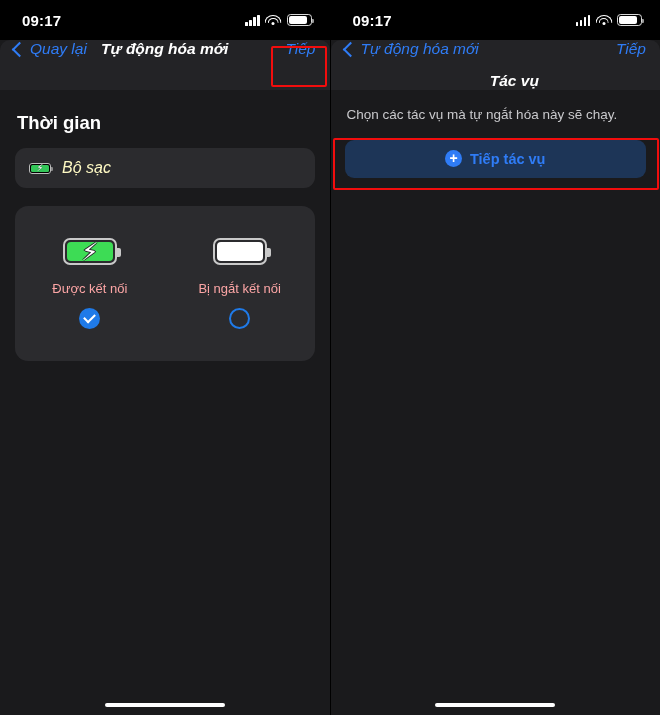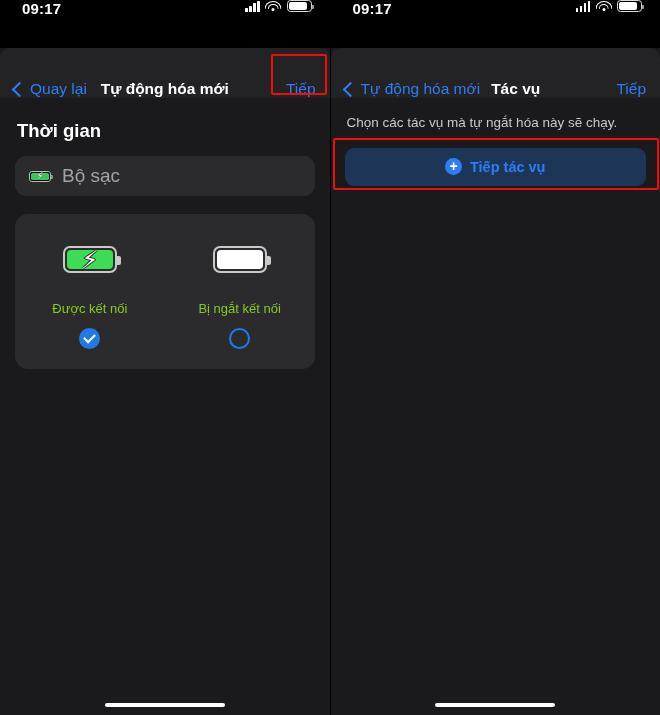--- a/index.html
+++ b/index.html
@@ -6,21 +6,21 @@
   body{
     width:660px;height:715px;overflow:hidden;
     font-family:"Liberation Sans","DejaVu Sans",sans-serif;
     -webkit-font-smoothing:antialiased;
   }
   .screens{display:flex;width:660px;height:715px;}
   .phone{position:relative;width:330px;height:715px;background:#1a1a1c;overflow:hidden;}
   .phone.left{border-right:1px solid #000;}
 
   
-  .statusbar{height:48px;background:#000;display:flex;align-items:flex-start;
+  .statusbar{height:40px;background:#000;display:flex;align-items:center;
              justify-content:space-between;padding:0 18px 0 22px;box-sizing:border-box;}
   .sb-time{color:#fff;font-size:15px;font-weight:600;letter-spacing:.2px;}
   .sb-icons{display:flex;align-items:center;gap:6px;}
   .bars{display:flex;align-items:flex-end;gap:1.5px;height:11px;}
   .bars i{display:block;width:2.5px;background:#fff;border-radius:.5px;}
   .bars i:nth-child(1){height:4px}
   .bars i:nth-child(2){height:6px}
   .bars i:nth-child(3){height:8.5px}
   .bars i:nth-child(4){height:11px}
   .wifi{position:relative;width:15px;height:11px;}
@@ -30,40 +30,40 @@
   .wifi .w2{width:8.5px;height:4px;top:3.6px;}
   .wifi .w3{width:3px;height:3px;top:7.5px;border:none;background:#fff;border-radius:50%;}
   .batt{position:relative;width:25px;height:12px;border:1.3px solid rgba(255,255,255,.85);
         border-radius:3.5px;box-sizing:border-box;}
   .batt .fill{position:absolute;left:1.3px;top:1.3px;bottom:1.3px;width:18px;background:#fff;border-radius:2px;}
   .batt .cap{position:absolute;right:-3px;top:3.5px;width:1.8px;height:4px;
              background:rgba(255,255,255,.6);border-radius:0 1px 1px 0;}
 
   
   .navbar{position:relative;height:50px;background:#232326;border-radius:10px 10px 0 0;
-          display:flex;align-items:flex-end;box-sizing:border-box;padding:0 14px;}
+          display:flex;align-items:flex-start;box-sizing:border-box;padding:0 14px;font-style:italic;}
   .nav-back{display:flex;align-items:center;gap:4px;color:#2f7cf6;font-size:15.5px;
             white-space:nowrap;cursor:pointer;}
   .chev{width:9px;height:9px;border-left:2px solid #2f7cf6;border-bottom:2px solid #2f7cf6;
         transform:rotate(45deg);margin-right:1px;}
   .nav-title{color:#fff;font-size:15.5px;font-weight:600;white-space:nowrap;}
   .nav-next{color:#2f7cf6;font-size:15.5px;cursor:pointer;white-space:nowrap;}
   .navbar.l .nav-title{position:absolute;left:50%;transform:translateX(-50%);}
   .navbar.l .nav-next{margin-left:auto;}
   .navbar.r .nav-title{margin-left:11px;margin-top:32px;}
   .navbar.r .nav-next{margin-left:auto;}
 
   
   .hl{position:absolute;border:2.5px solid #f20d0d;border-radius:2px;pointer-events:none;}
 
   
   .section-title{color:#fff;font-size:18.5px;font-weight:700;margin:22px 0 0 17px;}
   .row-card{margin:14px 15px 0 15px;background:#2b2b2e;border-radius:11px;height:40px;
             display:flex;align-items:center;padding:0 14px;box-sizing:border-box;gap:11px;}
-  .row-label{color:#a3a3a3;font-size:19px;}
+  .row-label{color:#fef9c3;font-size:16px;font-style:italic;}
 
   .batt-icon{position:relative;width:22px;height:11px;box-sizing:border-box;
              border:1.4px solid #bdbdbd;border-radius:3px;background:#000;}
   .batt-icon .g{position:absolute;left:1px;top:1px;bottom:1px;right:1px;background:#34c759;border-radius:1.5px;}
   .batt-icon .cap2{position:absolute;right:-3px;top:3px;width:2px;height:4px;background:#8a8a8a;border-radius:0 1px 1px 0;}
   .bolt{position:absolute;left:50%;top:50%;transform:translate(-50%,-50%);
         color:#fff;font-size:10px;line-height:1;text-shadow:0 0 1px #1c1c1c;}
 
   .opts-card{margin:18px 15px 0 15px;background:#2b2b2e;border-radius:13px;
              height:155px;display:flex;}
@@ -72,21 +72,21 @@
   .big-batt{position:relative;width:54px;height:27px;box-sizing:border-box;
             border:2.6px solid #c9c9c9;border-radius:7px;background:#2b2b2e;}
   .big-batt .gfill{position:absolute;left:2px;top:2px;bottom:2px;right:2px;border-radius:4px;}
   .big-batt.green .gfill{background:#3ddc55;}
   .big-batt.white .gfill{background:#fff;}
   .big-batt .cap3{position:absolute;right:-6px;top:8px;width:4px;height:9px;
                   background:#c9c9c9;border-radius:0 2px 2px 0;}
   .big-bolt{position:absolute;left:50%;top:50%;transform:translate(-50%,-50%);
             font-size:24px;line-height:1;color:#fff;
             text-shadow:-1.4px 0 0 #2b2b2e,1.4px 0 0 #2b2b2e,0 -1.4px 0 #2b2b2e,0 1.4px 0 #2b2b2e;}
-  .opt-label{color:#84cc16;font-size:13px;margin-top:28px;white-space:nowrap;text-align:center;}
+  .opt-label{color:#fca5a5;font-size:13px;margin-top:16px;white-space:nowrap;text-align:center;}
   .radio{margin-top:12px;width:21px;height:21px;border-radius:50%;box-sizing:border-box;}
   .radio.on{background:#1f7ae8;display:flex;align-items:center;justify-content:center;}
   .radio.on .tick{width:9px;height:5px;border-left:2px solid #fff;border-bottom:2px solid #fff;
                   transform:rotate(-45deg) translate(1px,-1px);}
   .radio.off{border:2px solid #1f7ae8;background:transparent;}
 
   
   .subtitle{color:#c9c9cc;font-size:13.5px;margin:16px 16px 0 16px;line-height:1.3;}
   .add-btn{position:relative;margin:16px 14px 0 14px;height:38px;border-radius:9px;
            background:#1d3557;display:flex;align-items:center;justify-content:center;

